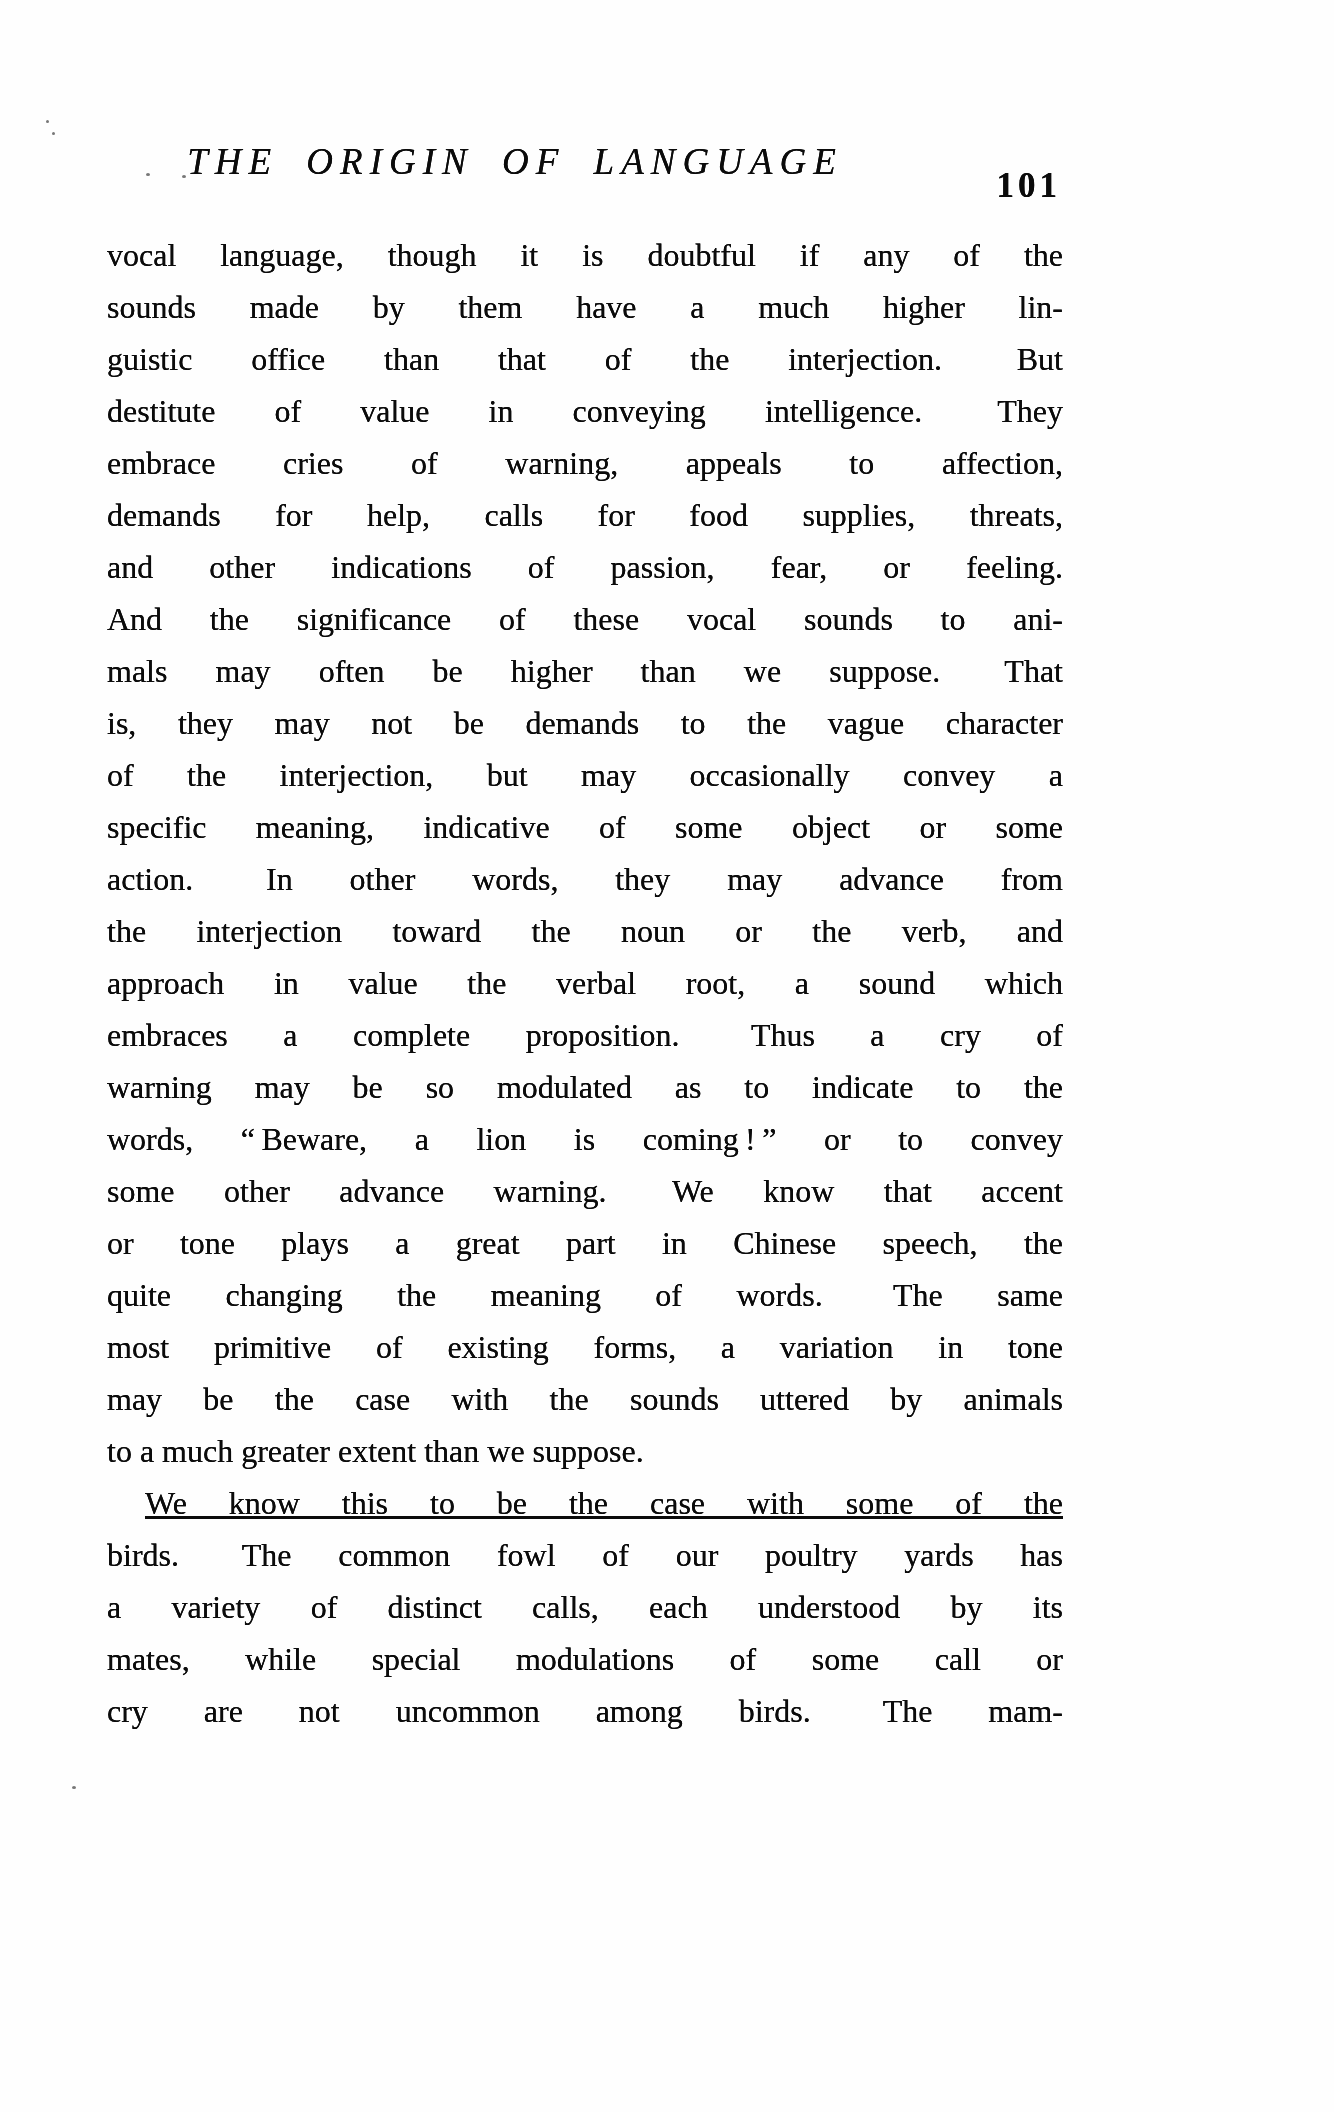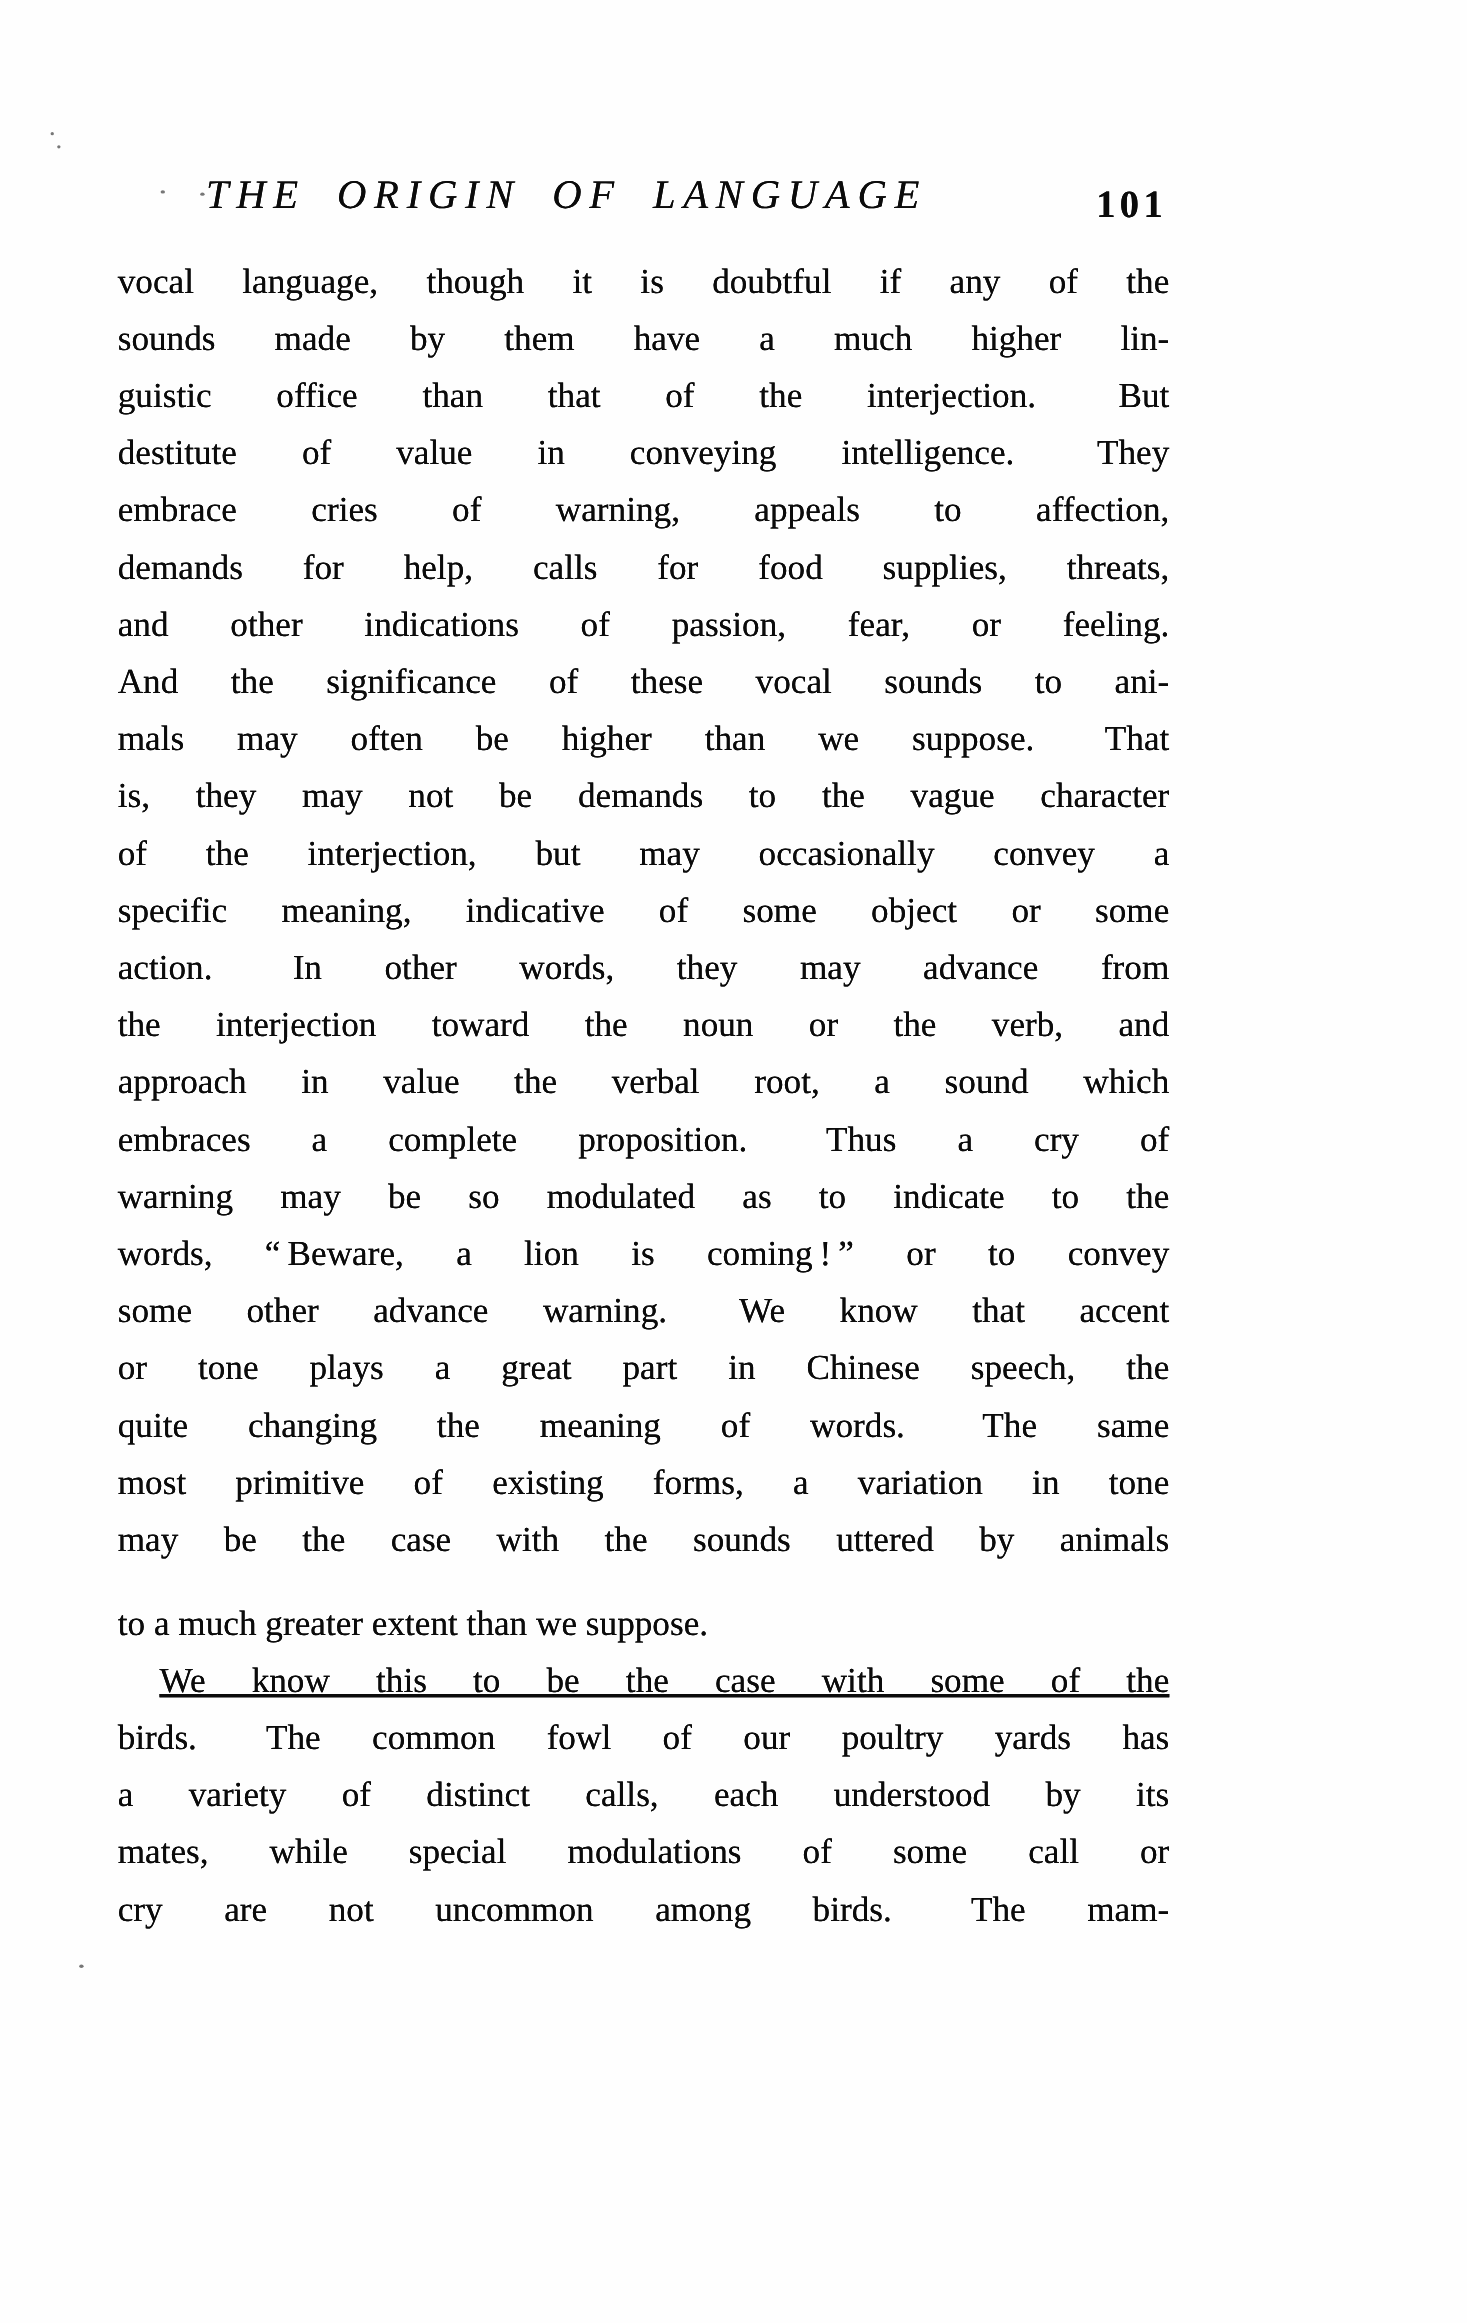--- a/index.html
+++ b/index.html
@@ -29,21 +29,20 @@
     left: 0;
     right: 0;
     text-align: center;
     transform: translateX(-70px);
     font-style: italic;
     font-size: 37px;
     letter-spacing: 7px;
     word-spacing: 12px;
     white-space: nowrap;
     text-shadow: 0 0 0.5px #000;
-    margin-top: 16px;
   }
   .running-pagenum {
     position: absolute;
     right: 2px;
     top: 2px;
     font-weight: 700;
     font-size: 35px;
     letter-spacing: 4px;
     text-shadow: 0 0 0.5px #000;
     margin-top: 24px;
@@ -62,21 +61,20 @@
     white-space: normal;
     text-shadow: 0 0 0.6px #000;
   }
   .text-line.justify {
     text-align: justify;
     text-align-last: justify;
     text-justify: inter-word;
   }
   .text-line.left {
     text-align: left;
-    margin-top: 24px;
   }
   .text-line.indent {
     text-indent: 38px;
     text-decoration: underline;
   }
   
   .speck {
     position: absolute;
     background: #555;
     border-radius: 50%;

